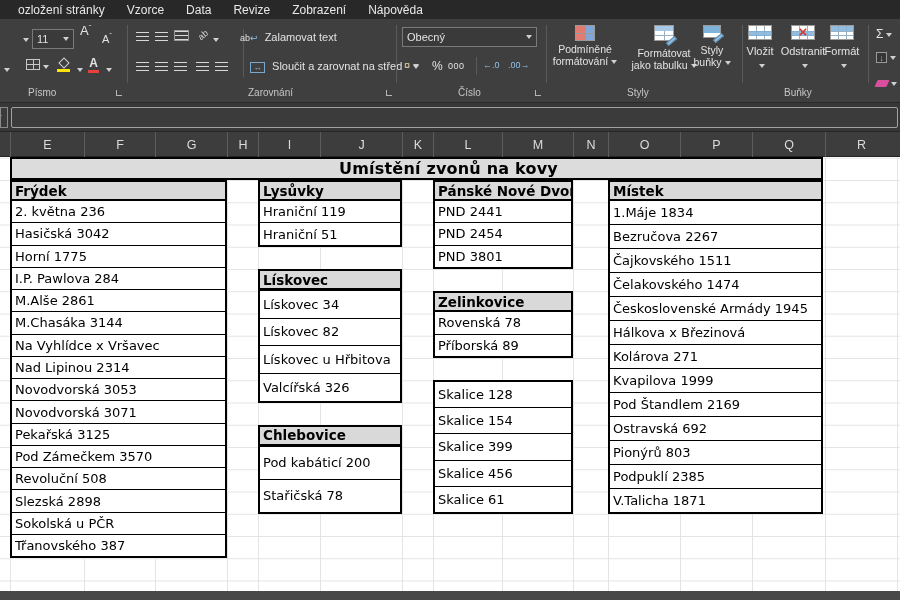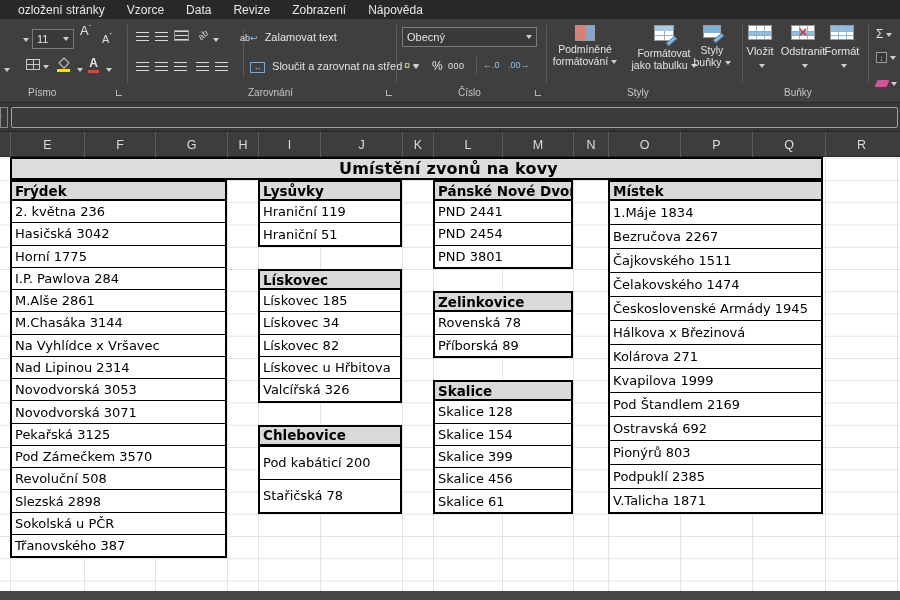--- a/index.html
+++ b/index.html
@@ -278,21 +278,20 @@
         <div class="tbox-c">Sokolská u PČR</div>
         <div class="tbox-c">Třanovského 387</div>
       </div>
       <div class="tbox" style="left: 258px; top: 23px; width: 144px; height: 66.75px;">
         <div class="tbox-h" style="background: rgb(217, 217, 217);">Lysůvky</div>
         <div class="tbox-c first">Hraniční 119</div>
         <div class="tbox-c">Hraniční 51</div>
       </div>
       <div class="tbox" style="left: 258px; top: 112px; width: 144px; height: 133.5px;">
         <div class="tbox-h" style="background: rgb(217, 217, 217);">Lískovec</div>
-        <div class="tbox-c first">Lískovec 185</div>
         <div class="tbox-c">Lískovec 34</div>
         <div class="tbox-c">Lískovec 82</div>
         <div class="tbox-c">Lískovec u Hřbitova</div>
         <div class="tbox-c">Valcířská 326</div>
       </div>
       <div class="tbox" style="left: 258px; top: 267.75px; width: 144px; height: 89px;">
         <div class="tbox-h" style="background: rgb(217, 217, 217);">Chlebovice</div>
         <div class="tbox-c">Pod kabáticí 200</div>
         <div class="tbox-c">Stařičská 78</div>
       </div>
@@ -301,21 +300,20 @@
         <div class="tbox-c first">PND 2441</div>
         <div class="tbox-c">PND 2454</div>
         <div class="tbox-c">PND 3801</div>
       </div>
       <div class="tbox" style="left: 433px; top: 134.25px; width: 140px; height: 66.75px;">
         <div class="tbox-h" style="background: rgb(217, 217, 217);">Zelinkovice</div>
         <div class="tbox-c first">Rovenská 78</div>
         <div class="tbox-c">Příborská 89</div>
       </div>
       <div class="tbox" style="left: 433px; top: 223.25px; width: 140px; height: 133.5px;">
-        <div class="tbox-h" style="background: rgb(217, 217, 217);">Skalice</div>
         <div class="tbox-c first">Skalice 128</div>
         <div class="tbox-c">Skalice 154</div>
         <div class="tbox-c">Skalice 399</div>
         <div class="tbox-c">Skalice 456</div>
         <div class="tbox-c">Skalice 61</div>
       </div>
       <div class="tbox" style="left: 608px; top: 23px; width: 215px; height: 333.75px;">
         <div class="tbox-h" style="background: rgb(217, 217, 217);">Místek</div>
         <div class="tbox-c first">1.Máje 1834</div>
         <div class="tbox-c">Bezručova 2267</div>

